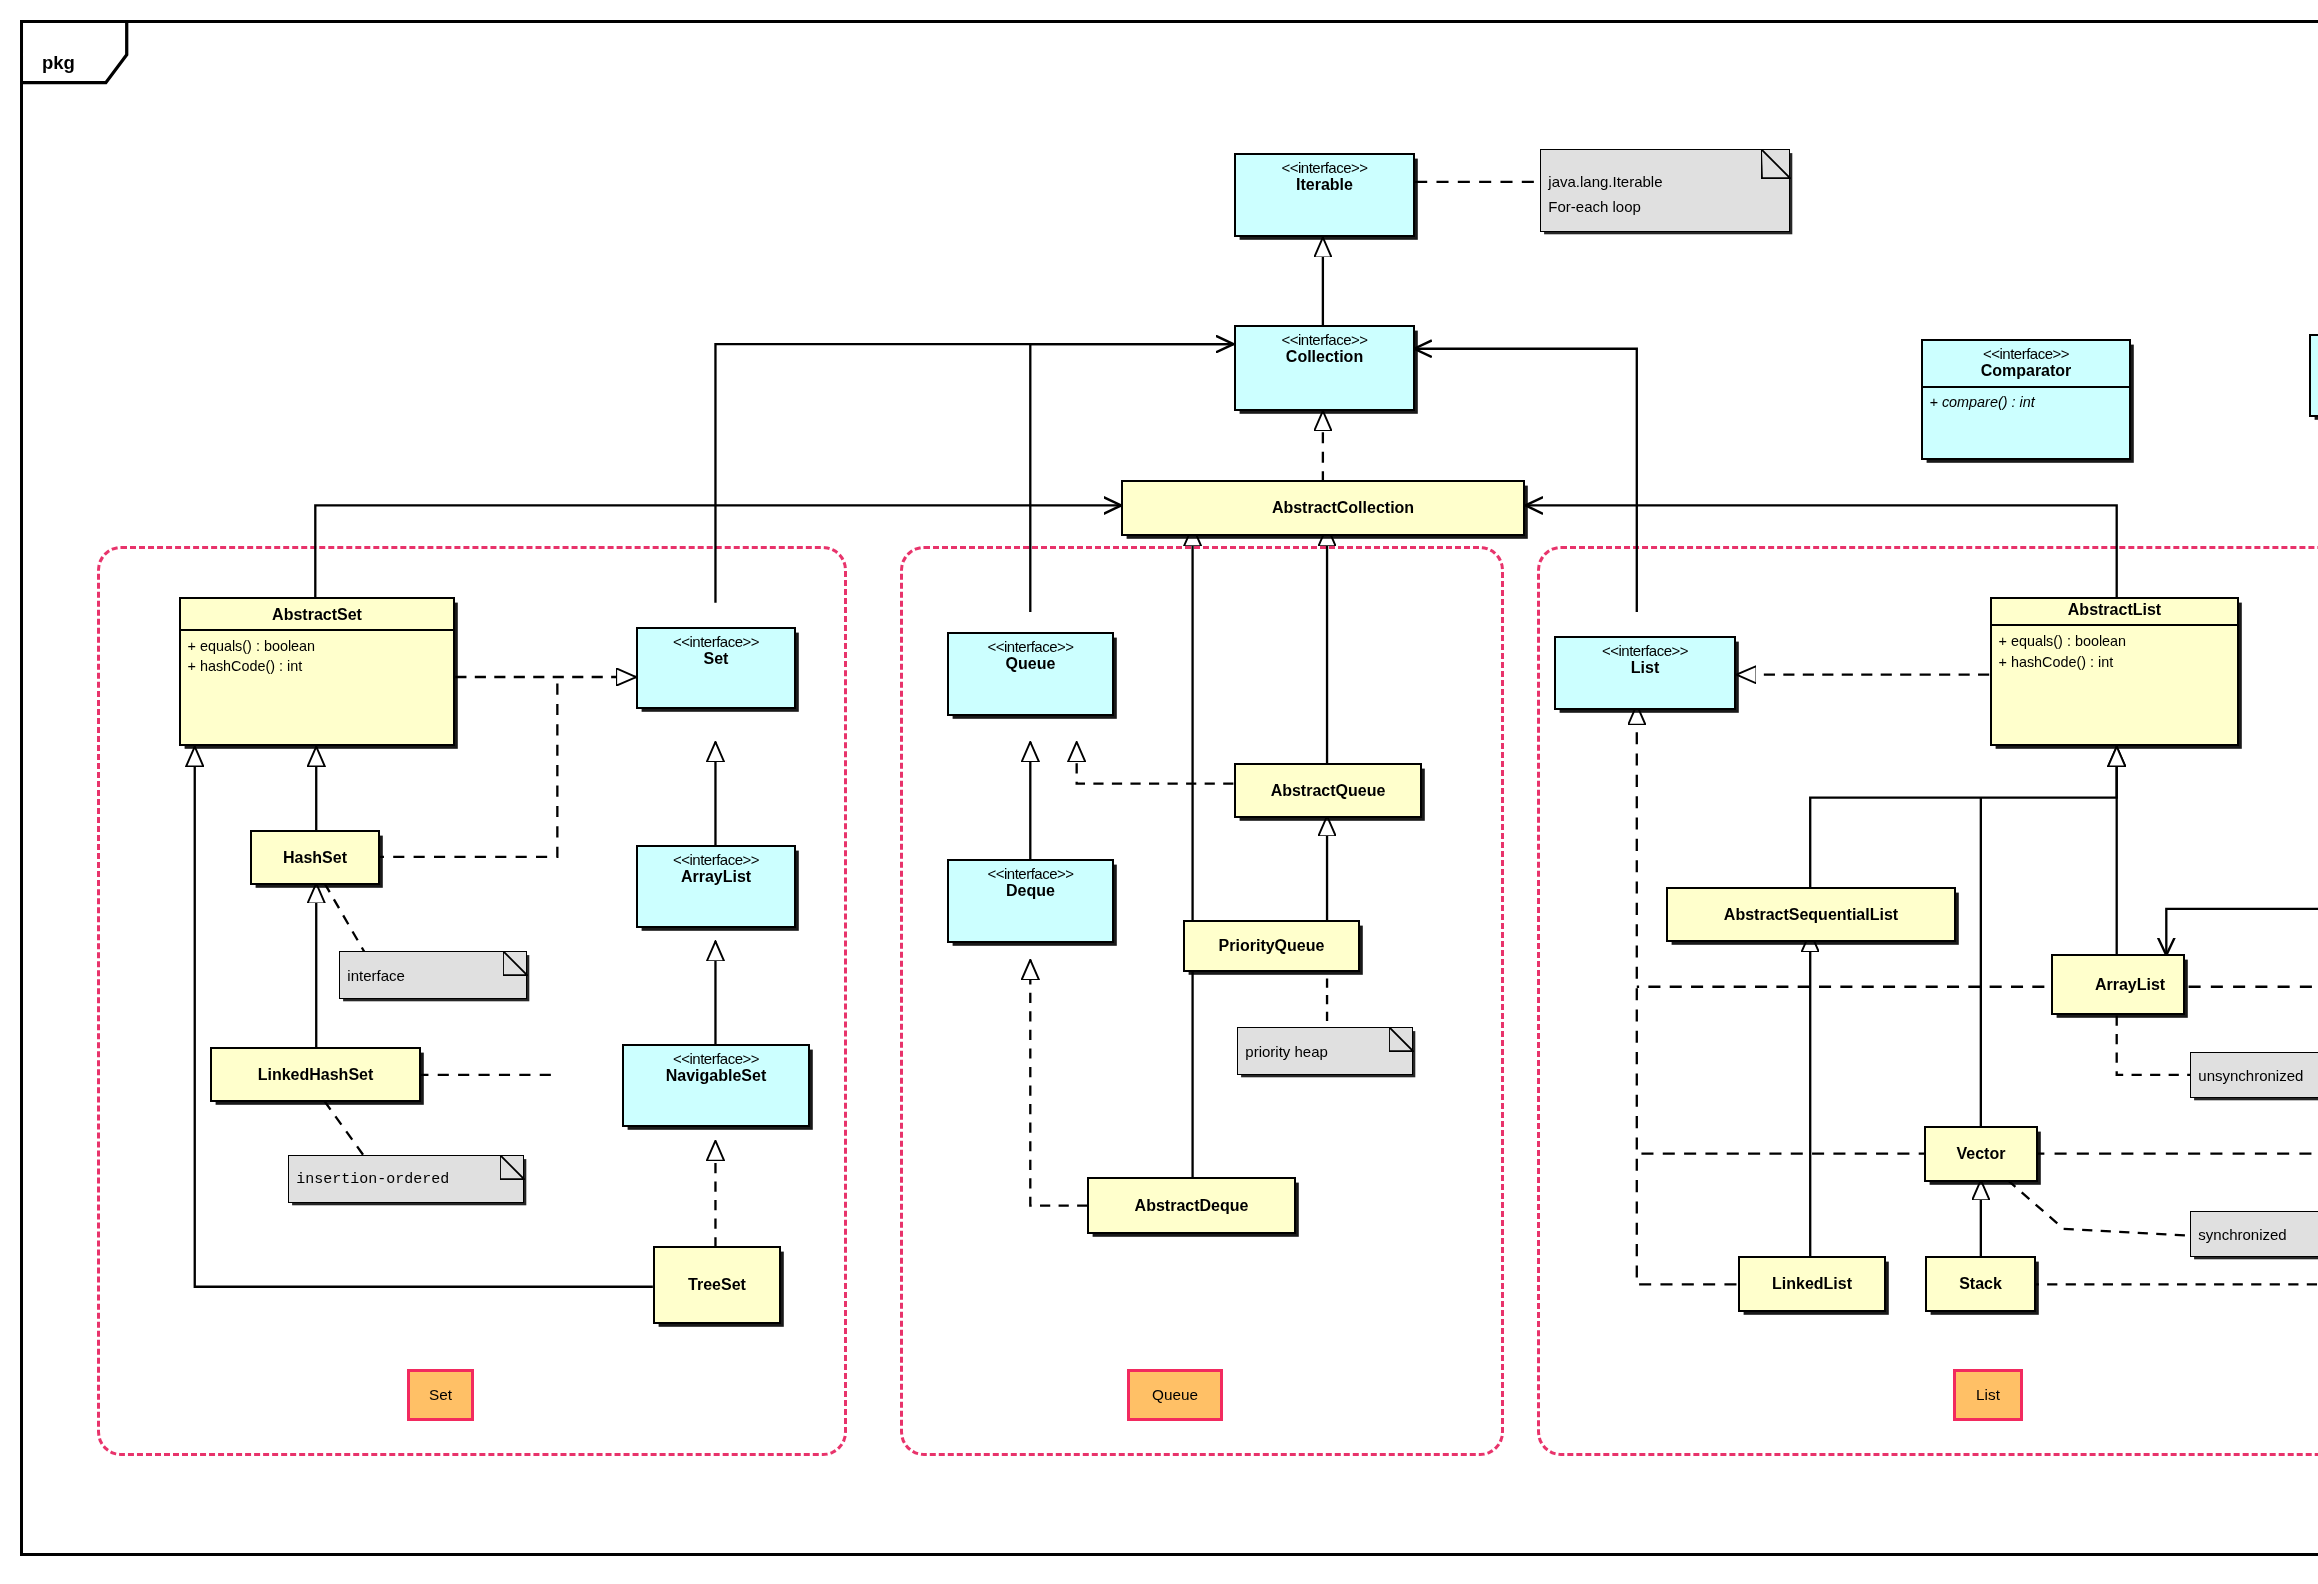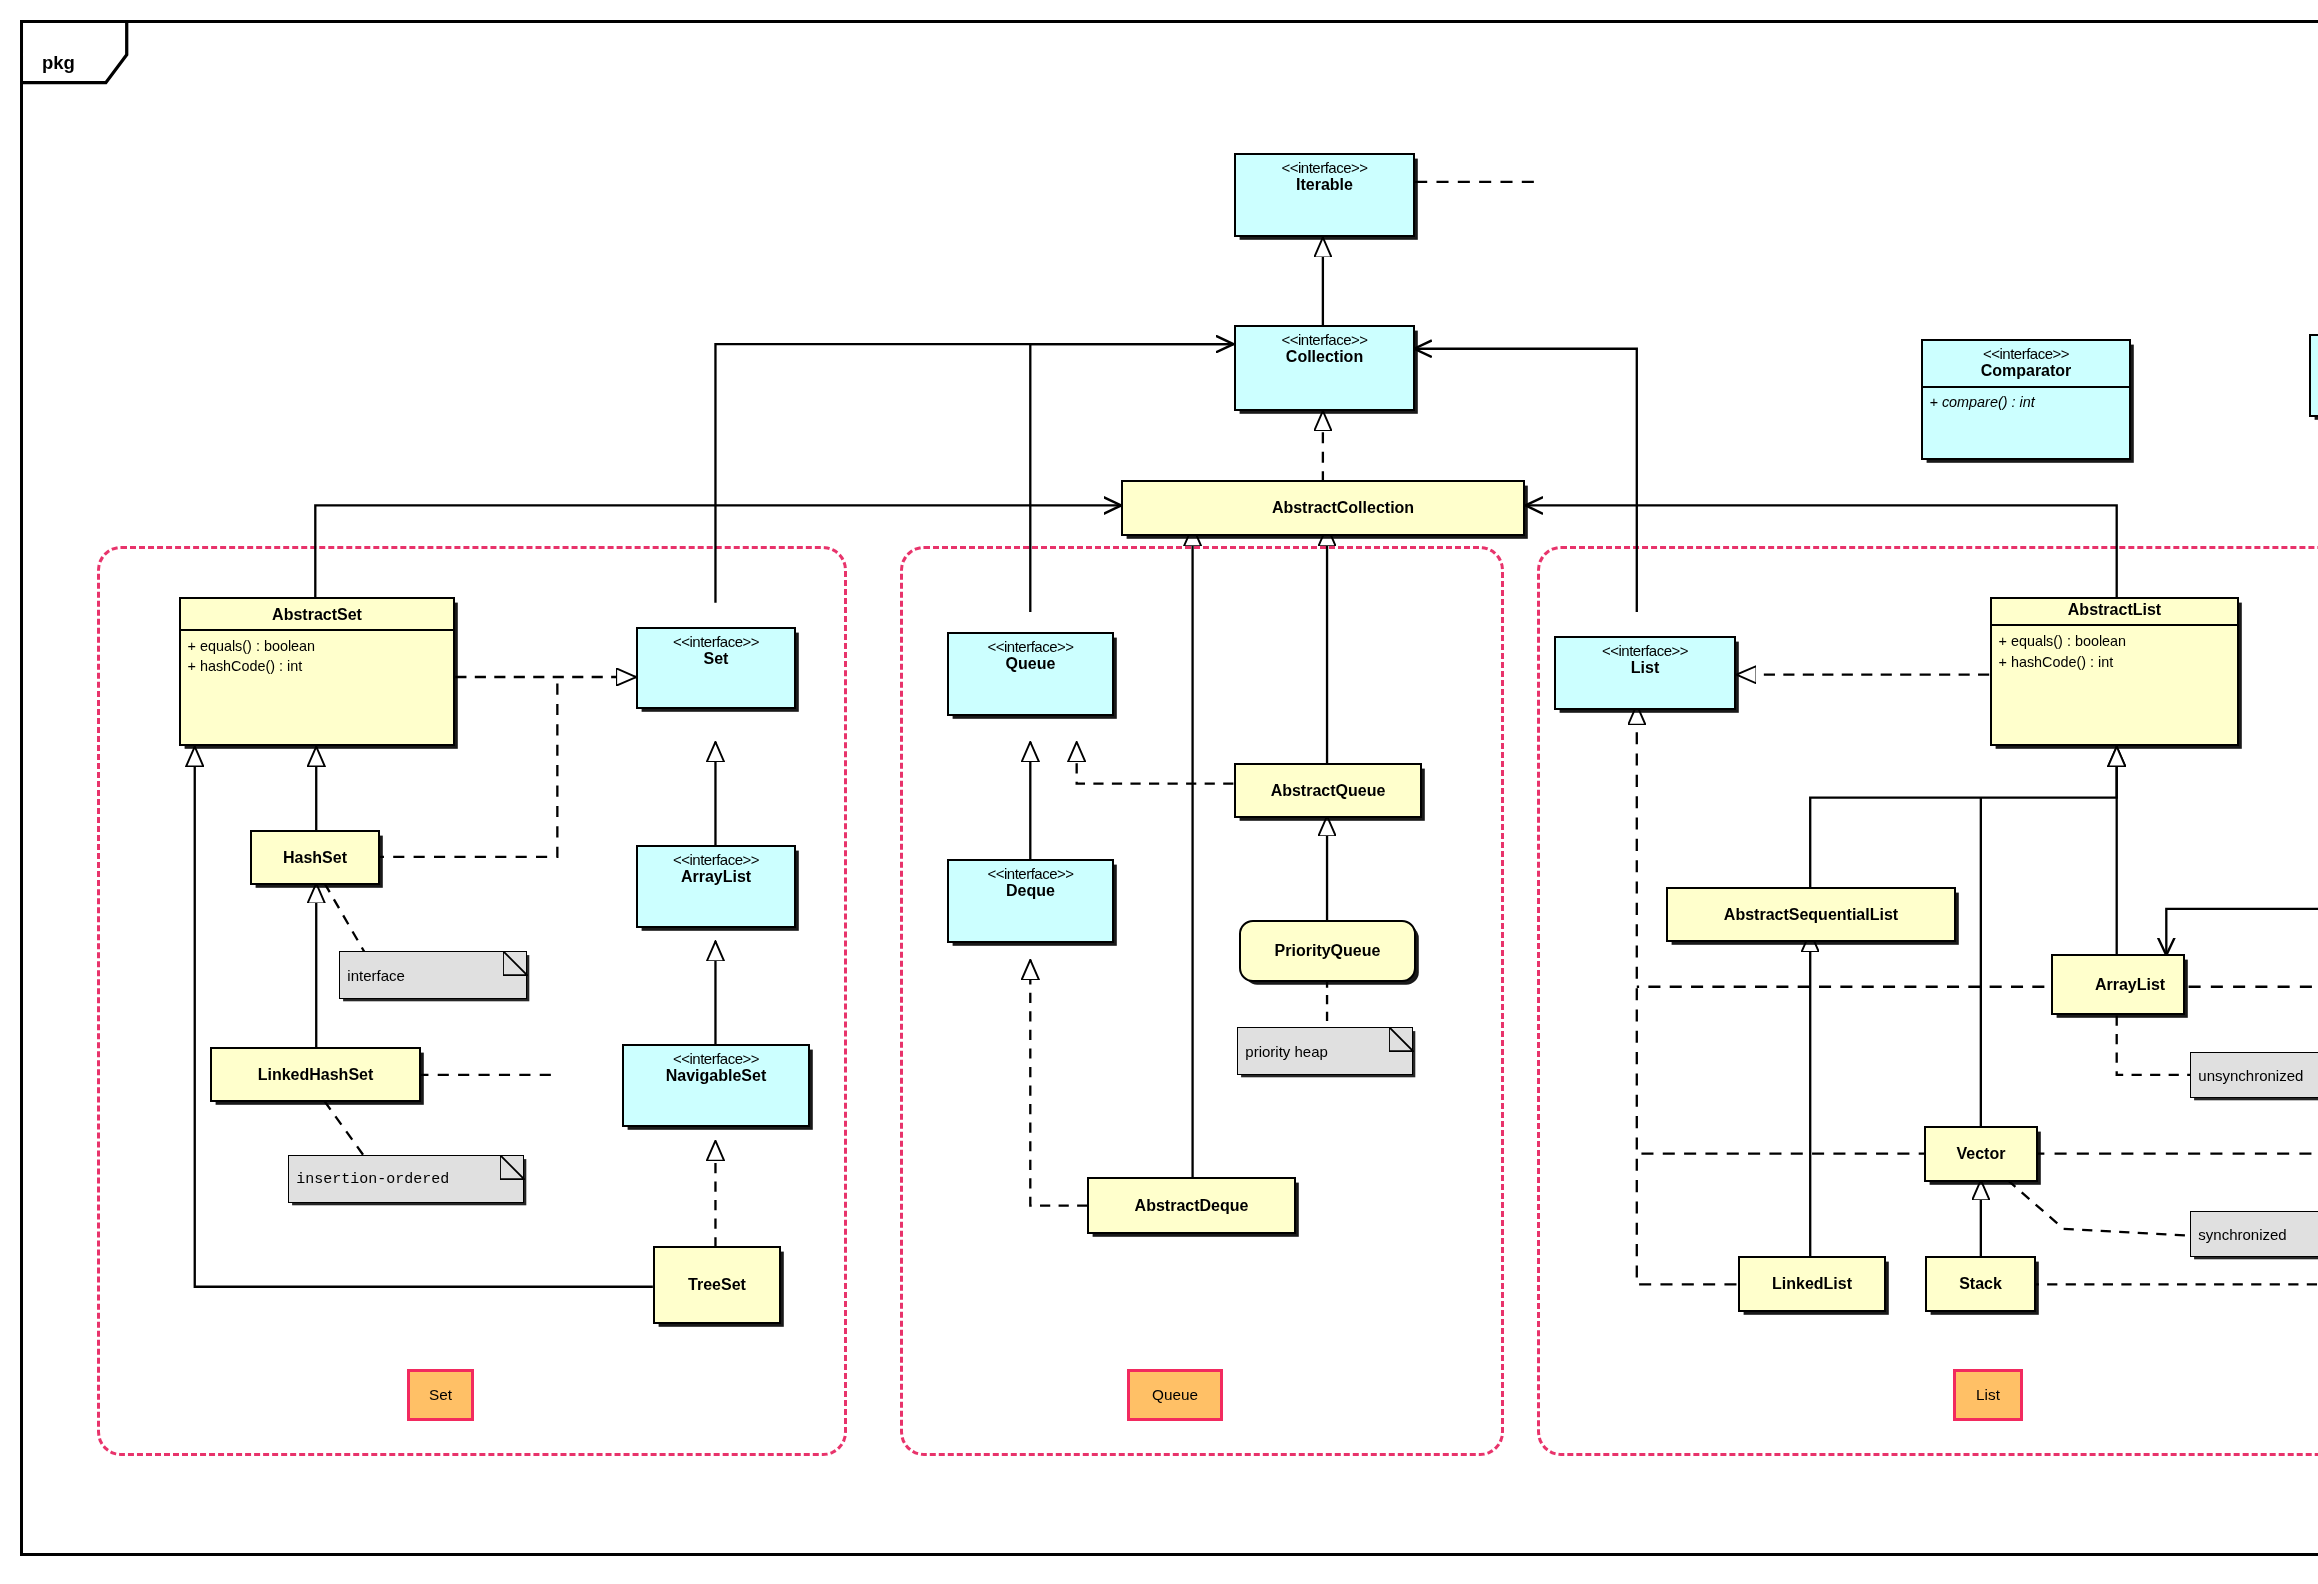--- a/index.html
+++ b/index.html
@@ -161,20 +161,31 @@
     </g>
   </svg>
 
   <div class="uml iface" style="left:1234px;top:153px;width:181px;height:84px;">
     <div class="hdr">
       <div class="stereo">&lt;&lt;interface&gt;&gt;</div>
       <div class="nm">Iterable</div>
     </div>
   </div>
 
+  <div class="note" style="left:1540px;top:149px;width:250px;height:83px;">
+    <div class="body"></div>
+    <div class="ear">
+      <svg width="30" height="30" viewBox="0 0 64 64">
+          <path d="M0,0 L62,62 L0,62 Z" fill="#E0E0E0" stroke="#000" stroke-width="4" transform="translate(0,0) scale(1,1)"></path>
+          <path d="M0,2 L2,62" stroke="#000" stroke-width="4" fill="none"></path>
+        </svg>
+    </div>
+    <div class="txt" style="top:24px;transform:none;">java.lang.Iterable</div>
+    <div class="txt" style="top:49px;transform:none;">For-each loop</div>
+  </div>
 
   <div class="uml iface" style="left:1234px;top:325px;width:181px;height:86px;">
     <div class="hdr">
       <div class="stereo">&lt;&lt;interface&gt;&gt;</div>
       <div class="nm">Collection</div>
     </div>
   </div>
 
   <div class="uml klass centered" style="left:1121px;top:480px;width:404px;height:56px;padding-left:40px;">
     <div class="nm">AbstractCollection</div>
@@ -273,21 +284,21 @@
     <div class="hdr">
       <div class="stereo">&lt;&lt;interface&gt;&gt;</div>
       <div class="nm">Deque</div>
     </div>
   </div>
 
   <div class="uml klass centered" style="left:1234px;top:763px;width:188px;height:55px;">
     <div class="nm">AbstractQueue</div>
   </div>
 
-  <div class="uml klass centered" style="left:1239px;top:920px;width:177px;height:62px;border-radius:14px;">
+  <div class="uml klass centered" style="left:1183px;top:920px;width:177px;height:52px;">
     <div class="nm">PriorityQueue</div>
   </div>
 
   <div class="uml klass centered" style="left:1087px;top:1177px;width:209px;height:57px;">
     <div class="nm">AbstractDeque</div>
   </div>
 
   <div class="note" style="left:1237px;top:1027px;width:176px;height:48px;">
     <div class="body"></div>
     <div class="ear"><svg width="25" height="25" viewBox="0 0 54 54">

